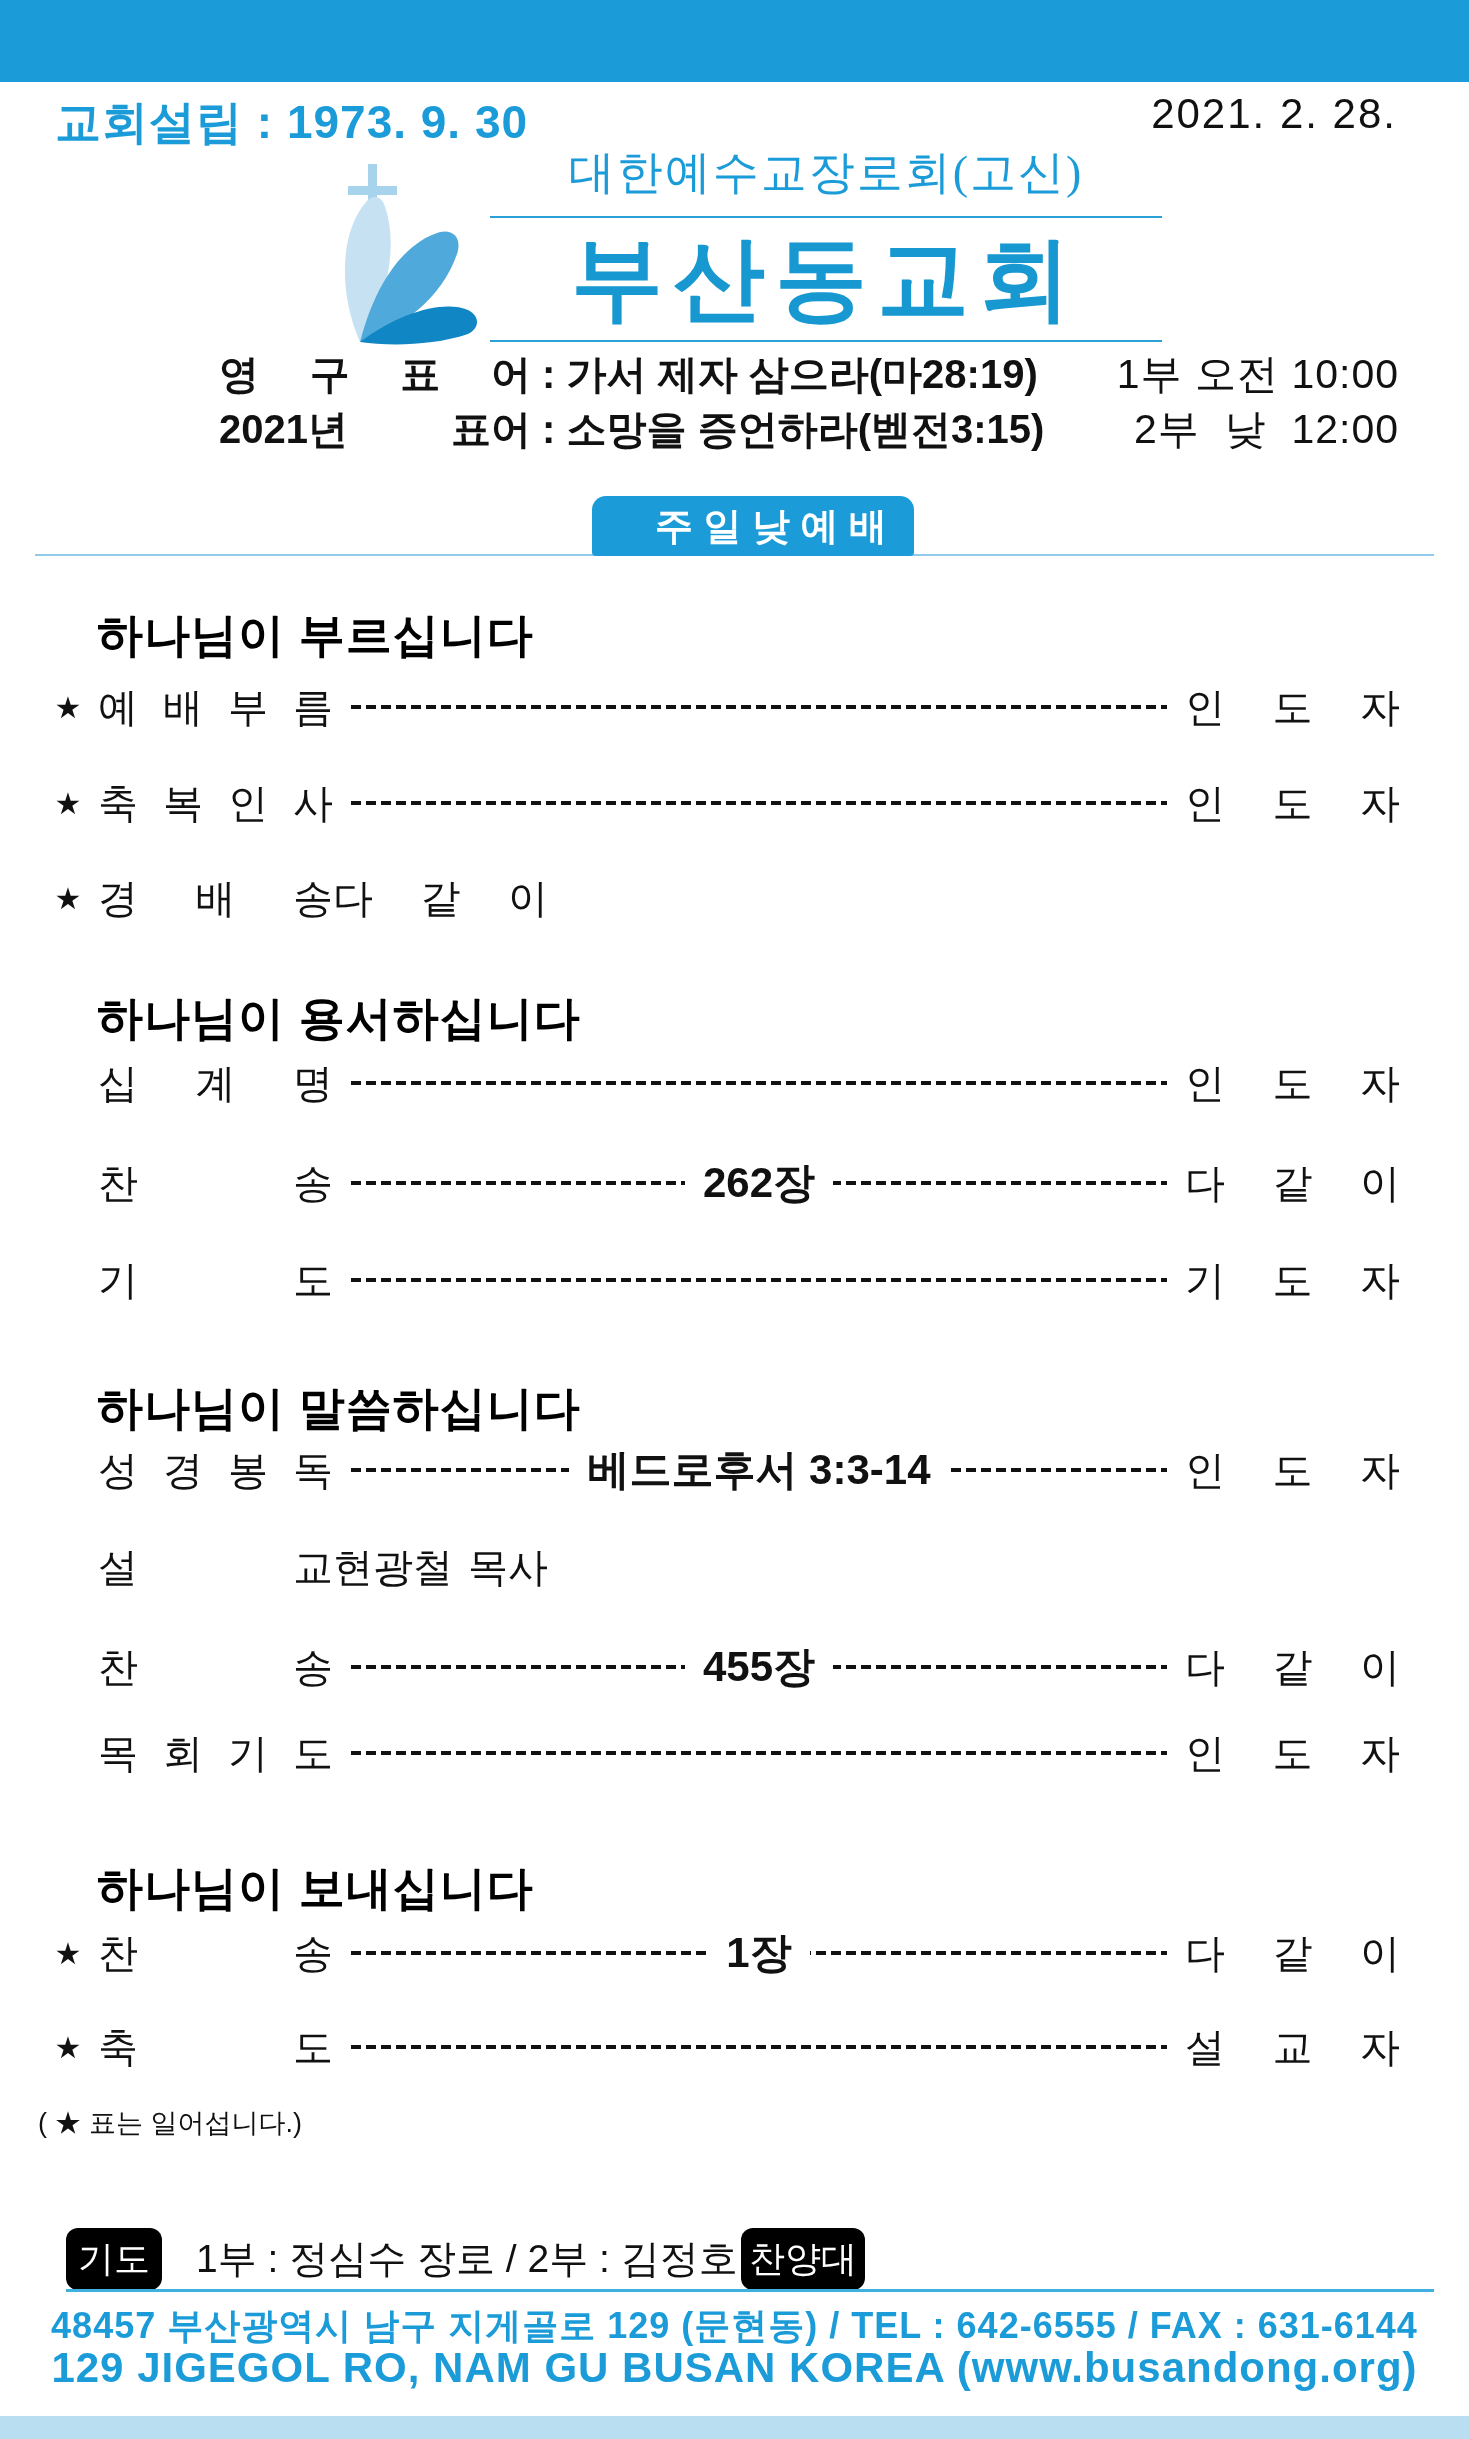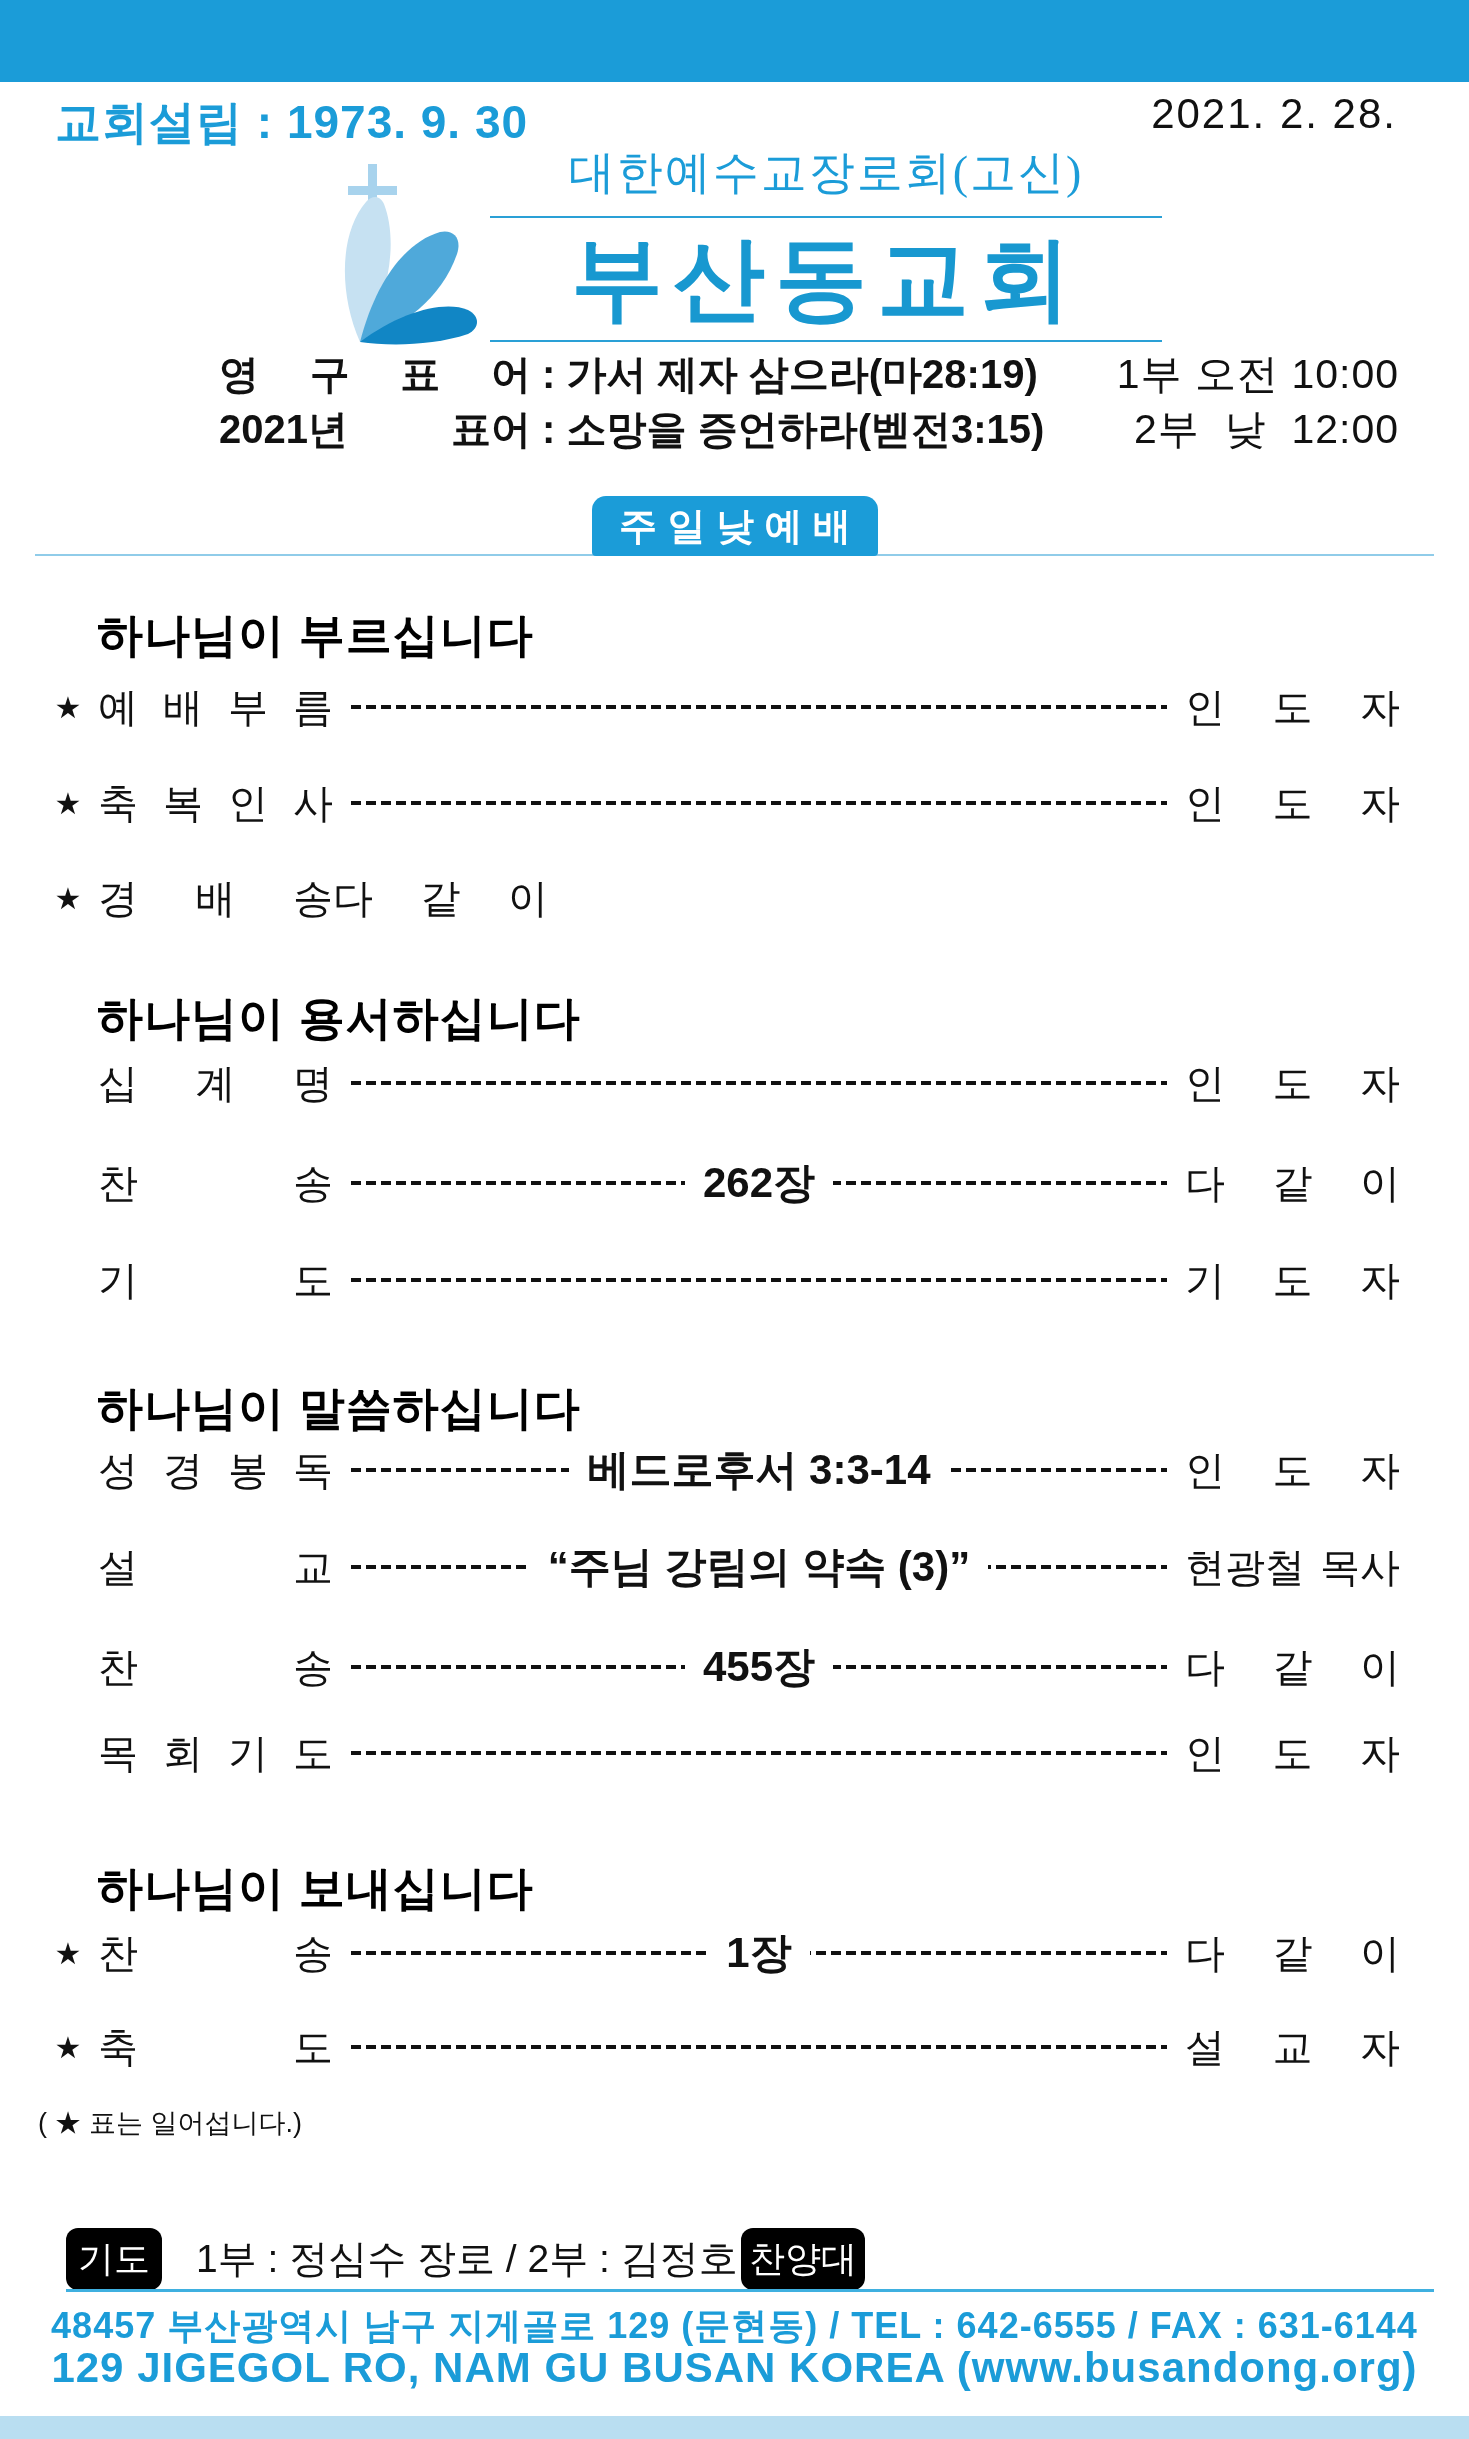--- a/index.html
+++ b/index.html
@@ -20,21 +20,21 @@
 
   .logo{left:268px;top:160px;width:216px;height:188px;}
 
   .motto-row{left:219px;width:1180px;height:52px;display:flex;align-items:center;}
   .motto-left{display:flex;align-items:center;font-weight:bold;font-size:40px;white-space:pre;}
   .motto-label{display:inline-block;width:312px;text-align:justify;text-align-last:justify;}
   .motto-time{margin-left:auto;font-size:41px;letter-spacing:1px;white-space:pre;}
 
   .service-badge{left:592px;top:496px;width:286px;height:60px;background:#1b9cd8;
                  border-radius:14px 14px 4px 4px;color:#fff;font-size:38px;font-weight:bold;
-                 display:flex;align-items:center;justify-content:center;white-space:pre;}
+                 display:flex;align-items:center;justify-content:center;white-space:pre;padding-left:36px;}
   .badge-rule{left:35px;top:554px;width:1399px;height:2px;background:#90cce9;}
 
   
   .section-heading{left:97px;font-size:46px;font-weight:bold;color:#000;letter-spacing:1px;}
   .worship-row{left:38px;width:1362px;height:70px;display:flex;align-items:center;}
   .star-cell{width:60px;font-size:30px;text-align:center;color:#111;flex:none;}
   .item-label{width:235px;flex:none;font-size:40px;color:#111;
               text-align:justify;text-align-last:justify;display:inline-block;}
   .leader{flex:1;margin:0 14px;position:relative;display:flex;align-items:center;justify-content:center;height:70px;}
   .leader::before{content:"";position:absolute;left:4px;right:4px;top:33px;height:4px;
@@ -143,23 +143,20 @@
   <span class="star-cell"></span>
   <span class="item-label">성 경 봉 독</span>
   <div class="leader">
       <span class="center-text">베드로후서 3:3-14</span>
     </div>
   <span class="right-label">인 도 자</span>
 </div>
 <div class="abs worship-row" style="top:1532px;">
   <span class="star-cell"></span>
   <span class="item-label">설 교</span>
-  <div class="leader">
-      <span class="center-text">“주님 강림의 약속 (3)”</span>
-    </div>
   <span class="right-label">현광철 목사</span>
 </div>
 <div class="abs worship-row" style="top:1632px;">
   <span class="star-cell"></span>
   <span class="item-label">찬 송</span>
   <div class="leader">
       <span class="center-text">455장</span>
     </div>
   <span class="right-label">다 같 이</span>
 </div>

